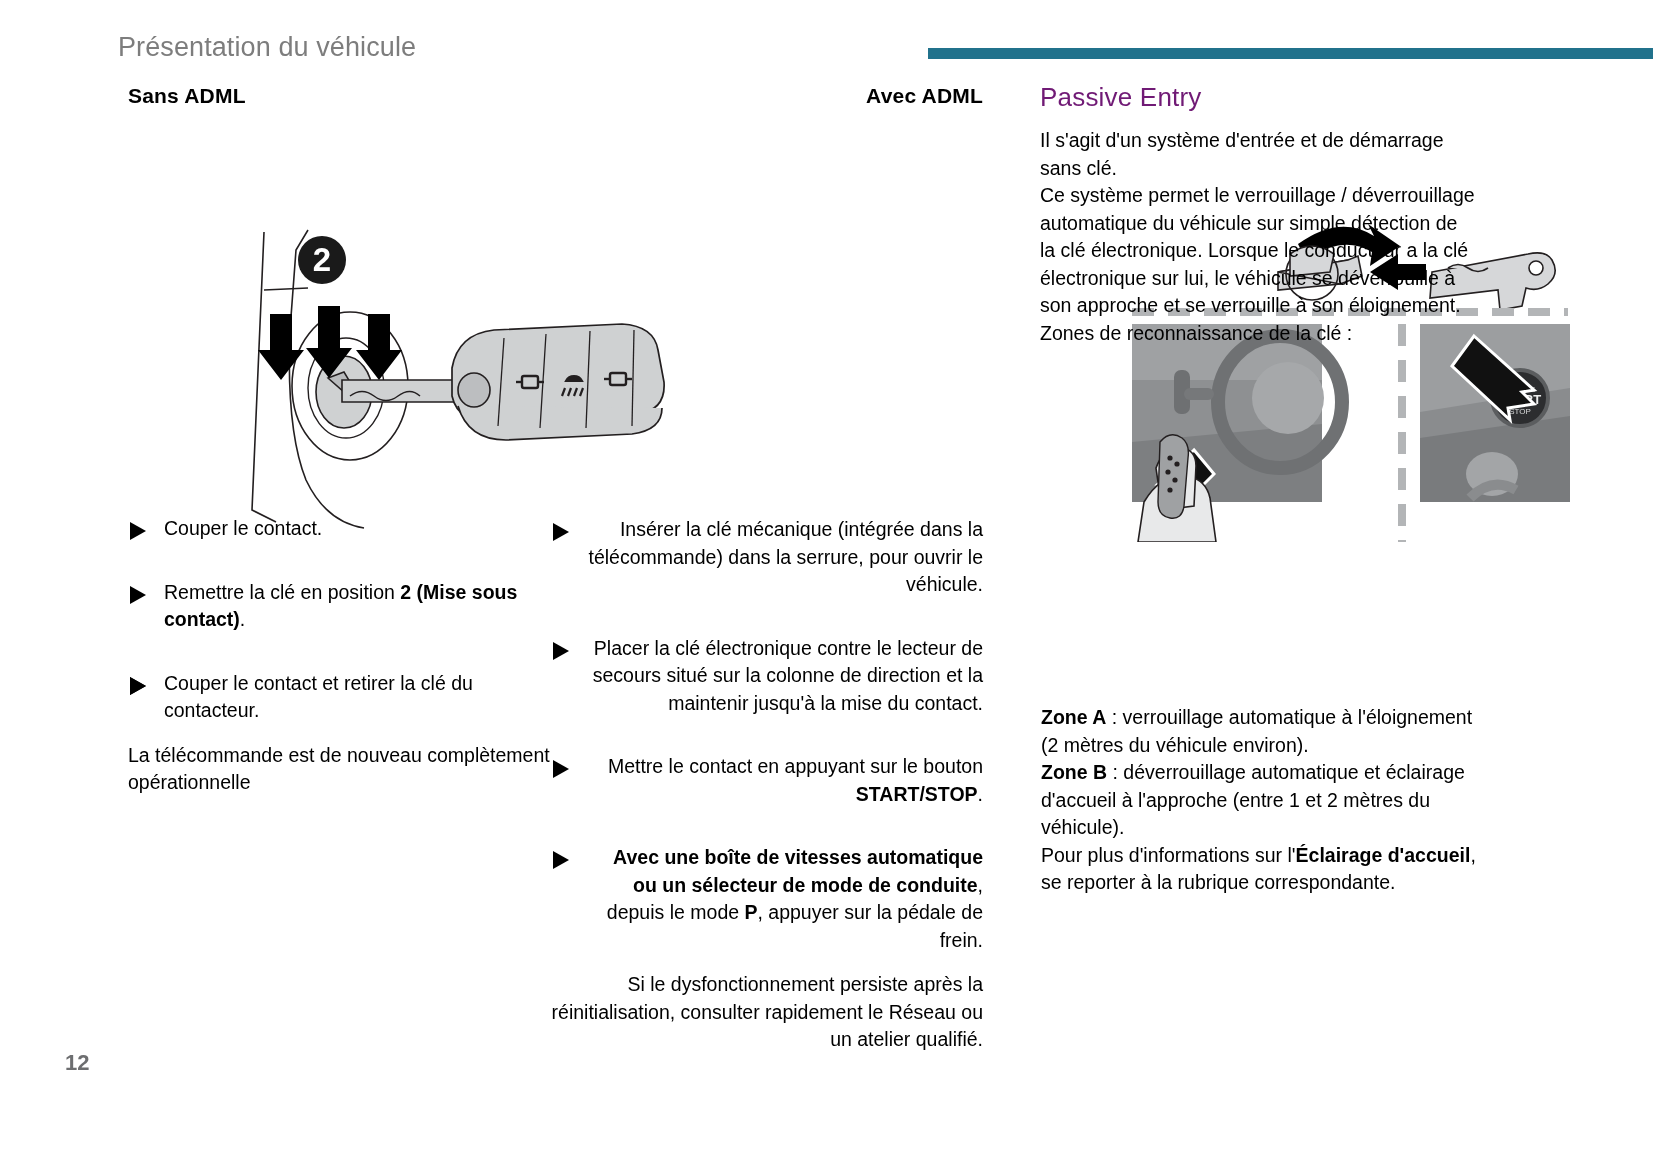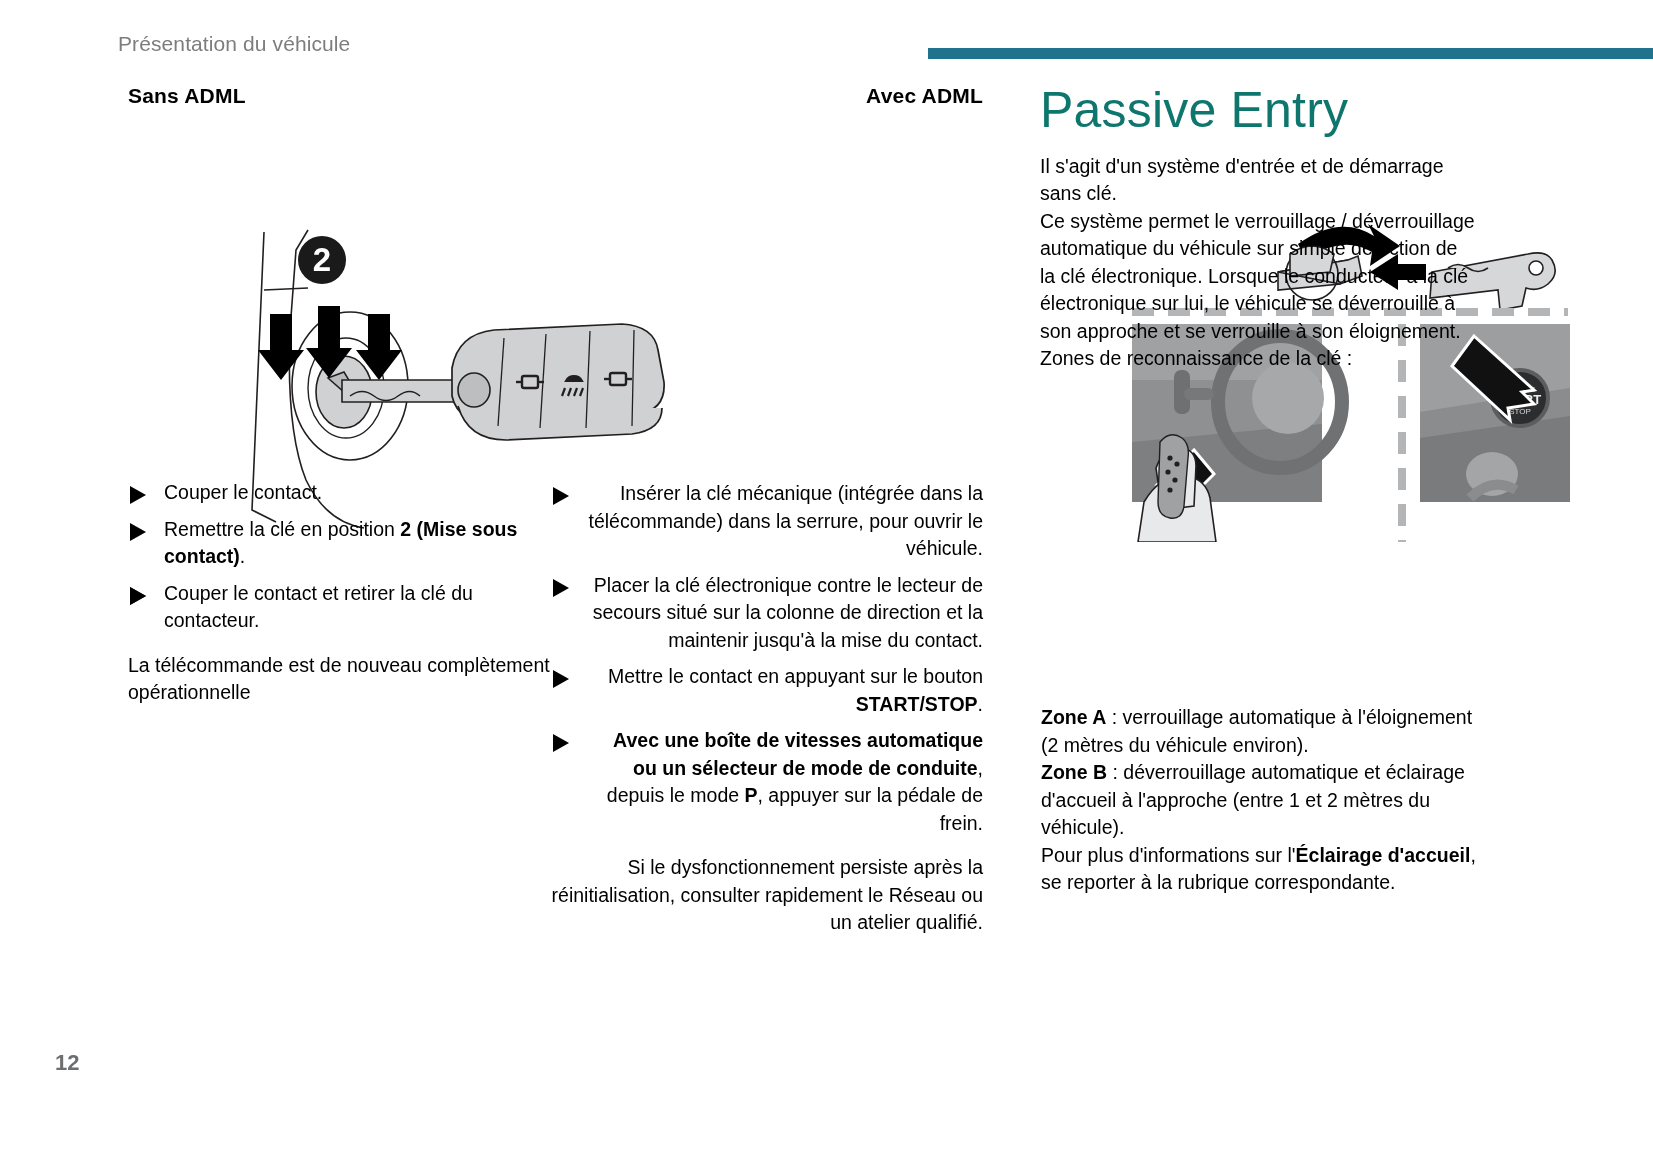--- a/index.html
+++ b/index.html
@@ -14,21 +14,21 @@
     font-family: "Liberation Sans", sans-serif;
     color: #000000;
     overflow: hidden;
   }
 
   
   #running-head {
     position: absolute;
     left: 118px;
     top: 32px;
-    font-size: 21px;
+    font-size: 27px;
     color: #7d7d7d;
     letter-spacing: .1px;
   }
   #header-rule {
     position: absolute;
     left: 928px;
     top: 48px;
     width: 725px;
     height: 11px;
     background: #21728c;
@@ -43,23 +43,23 @@
   #col-mid   { left: 551px;  width: 432px; text-align: right; }
   #col-right { left: 1040px; width: 436px; }
 
   .col-title {
     font-size: 21px;
     font-weight: bold;
     margin: 0 0 14px 0;
     letter-spacing: .2px;
   }
   .section-title {
-    font-size: 50px;
+    font-size: 26px;
     font-weight: normal;
-    color: #0f766e;
+    color: #701a75;
     margin: 0 0 16px 0;
     letter-spacing: .2px;
     line-height: 1.05;
   }
 
   
   p.body {
     font-size: 19.5px;
     line-height: 27.5px;
     margin: 0 0 17px 0;
@@ -70,38 +70,39 @@
     list-style: none;
     margin: 0 0 17px 0;
     padding: 0;
   }
   ul.bullets li {
     position: relative;
     padding-left: 36px;
     font-size: 19.5px;
     line-height: 27.5px;
     margin-bottom: 9px;
+    margin-top: 36px;
   }
   ul.bullets li:last-child { margin-bottom: 0; }
   ul.bullets li .tri {
     position: absolute;
     left: 2px;
     top: 7px;
     width: 0;
     height: 0;
     border-left: 16px solid #000;
     border-top: 9px solid transparent;
     border-bottom: 9px solid transparent;
   }
   b, strong { font-weight: bold; }
 
   
   #page-number {
     position: absolute;
-    left: 55px;
+    left: 65px;
     top: 1050px;
     font-size: 22px;
     font-weight: bold;
     color: #6d6e70;
   }
 
   
   .figure { position: absolute; }
   #fig-left  { left: 118px; top: 126px; width: 430px; height: 330px; }
   #fig-mid   { left: 579px; top: 118px; width: 440px; height: 340px; }

